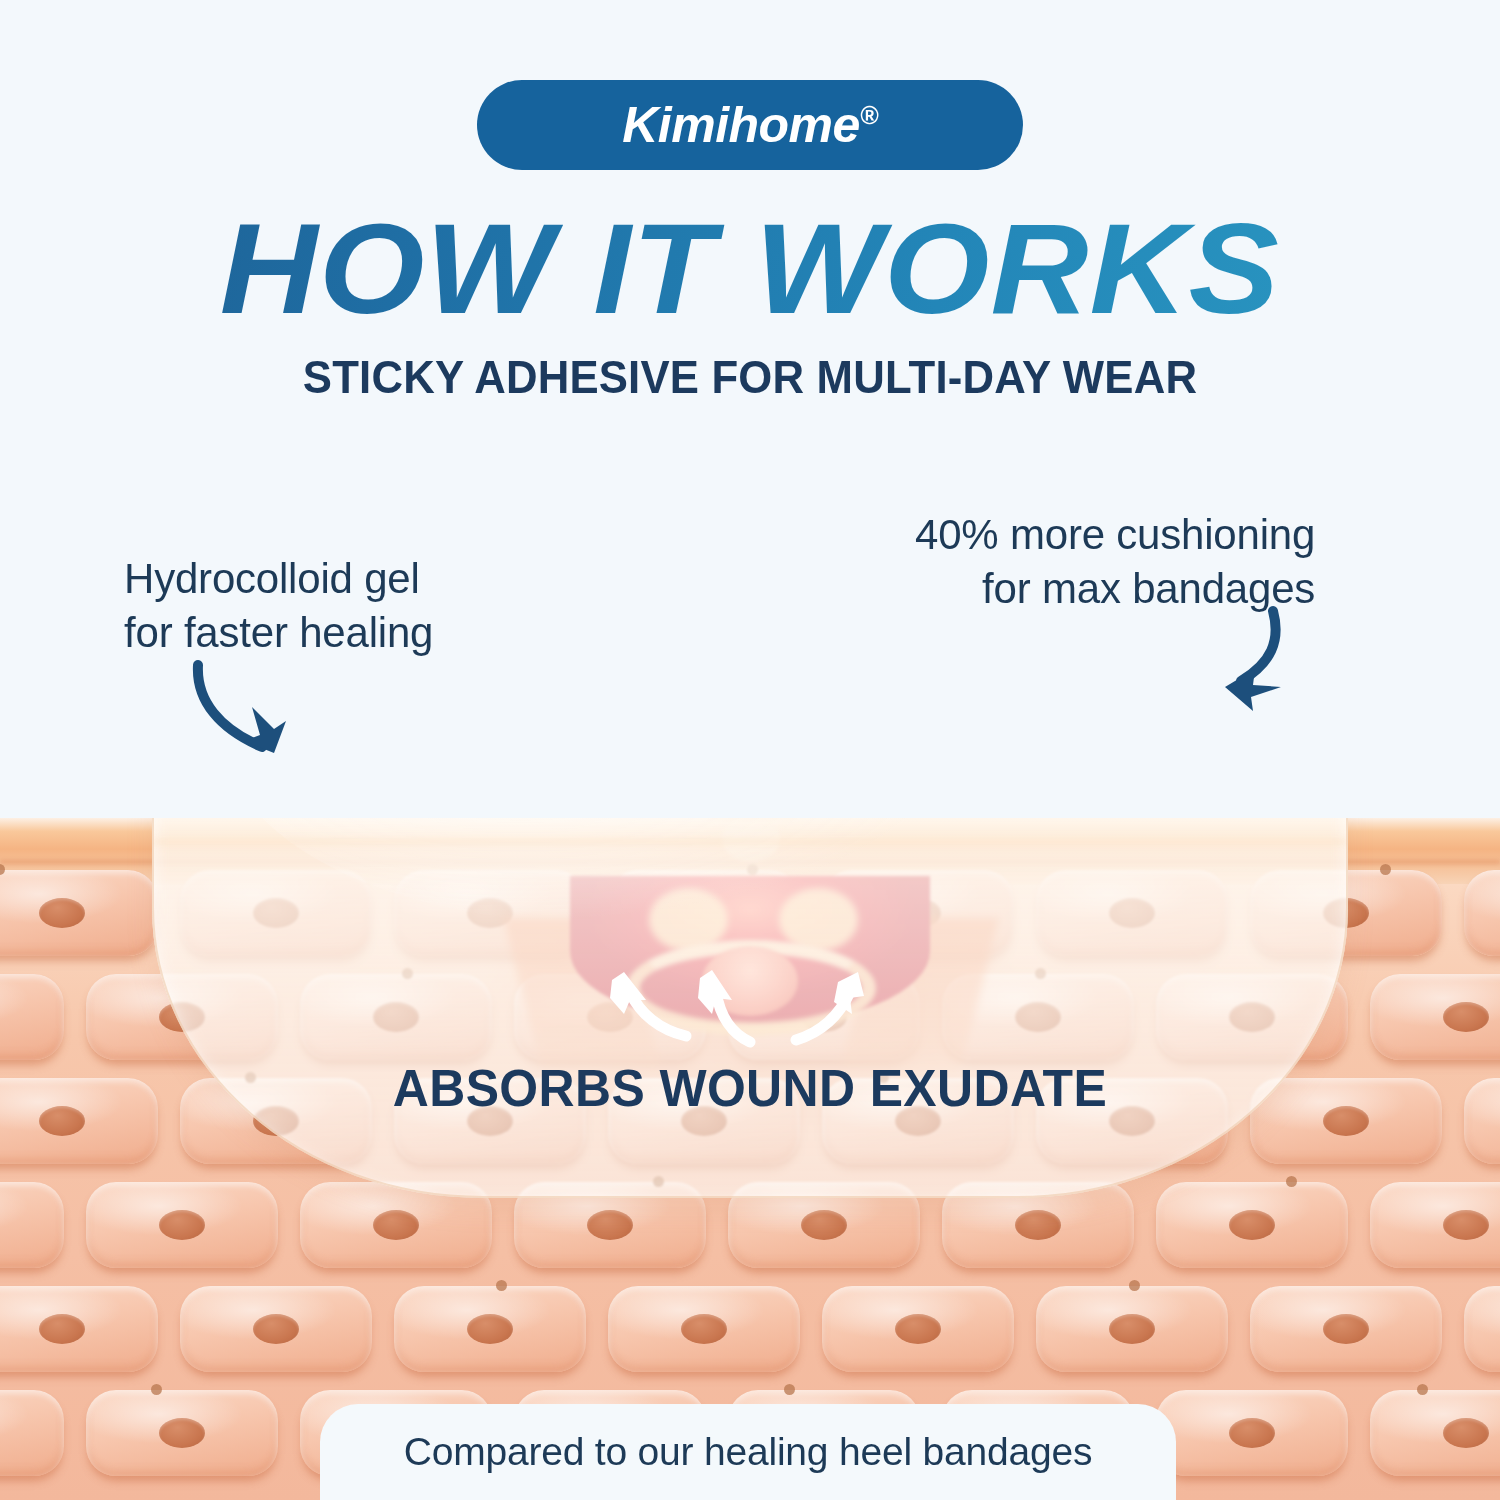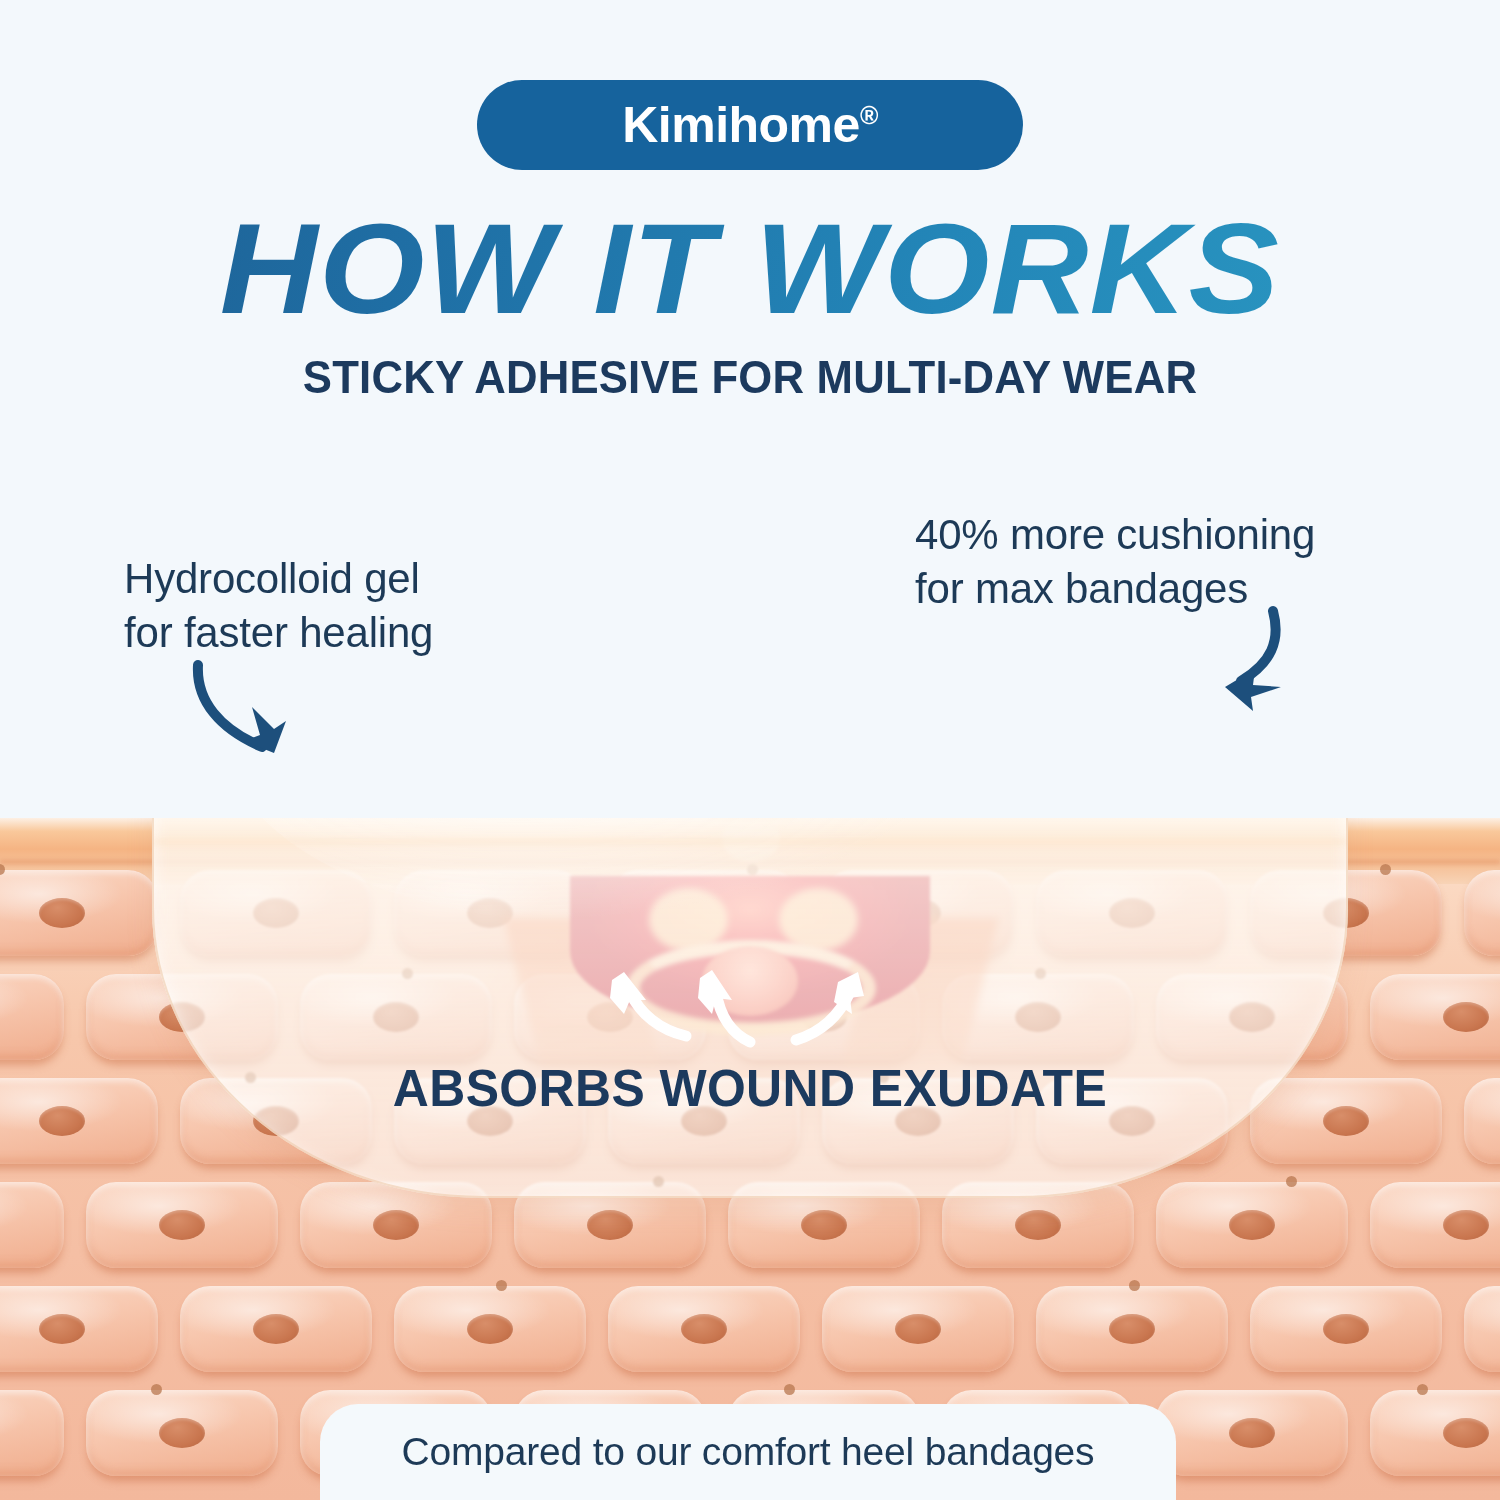--- a/index.html
+++ b/index.html
@@ -28,20 +28,21 @@
     display:flex; align-items:center; justify-content:center;
   }
   .logo-text {
     color:#ffffff;
     font-size:50px;
     font-weight:bold;
     letter-spacing:-0.5px;
     line-height:1;
     position:relative;
     font-family:"Liberation Sans", sans-serif;
+    font-style:italic;
   }
   .logo-reg {
     font-size:25px;
     vertical-align:super;
     font-weight:bold;
     line-height:1;
   }
 
   .headline {
     position:absolute;
@@ -79,21 +80,21 @@
   
   .callout {
     position:absolute;
     color:#1d3a57;
     font-size:42px;
     line-height:1.28;
     font-family:"Liberation Sans", sans-serif;
     letter-spacing:-0.2px;
   }
   .callout-left  { left:124px; top:552px; text-align:left; }
-  .callout-right { left:915px; top:508px; text-align:left; }
+  .callout-right { left:915px; top:508px; text-align:right; }
 
   .arrow-svg { position:absolute; }
   .arrow-left  { left:190px; top:655px; }
   .arrow-right { left:1195px; top:605px; }
 
   
   .scene {
     position:absolute;
     left:0; top:818px;
     width:1500px; height:682px;
@@ -527,16 +528,16 @@
       <path d="M150,84 C132,76 120,58 116,34" stroke="#ffffff" stroke-width="11" fill="none" stroke-linecap="round"></path>
       <path d="M112,12 L132,42 L116,40 L112,56 L98,40 L100,20 Z" fill="#ffffff"></path>
       <path d="M196,82 C222,74 240,56 250,34" stroke="#ffffff" stroke-width="11" fill="none" stroke-linecap="round"></path>
       <path d="M258,14 L264,38 L250,40 L252,56 L234,44 L238,24 Z" fill="#ffffff"></path>
     </svg>
 
     <div class="absorb-label">ABSORBS WOUND EXUDATE</div>
   </div>
 
   <div class="bottom-card">
-    <div class="bottom-card-text">Compared to our comfort heel bandages</div>
+    <div class="bottom-card-text">Compared to our healing heel bandages</div>
   </div>
 
 </div>
 
 </body></html>

